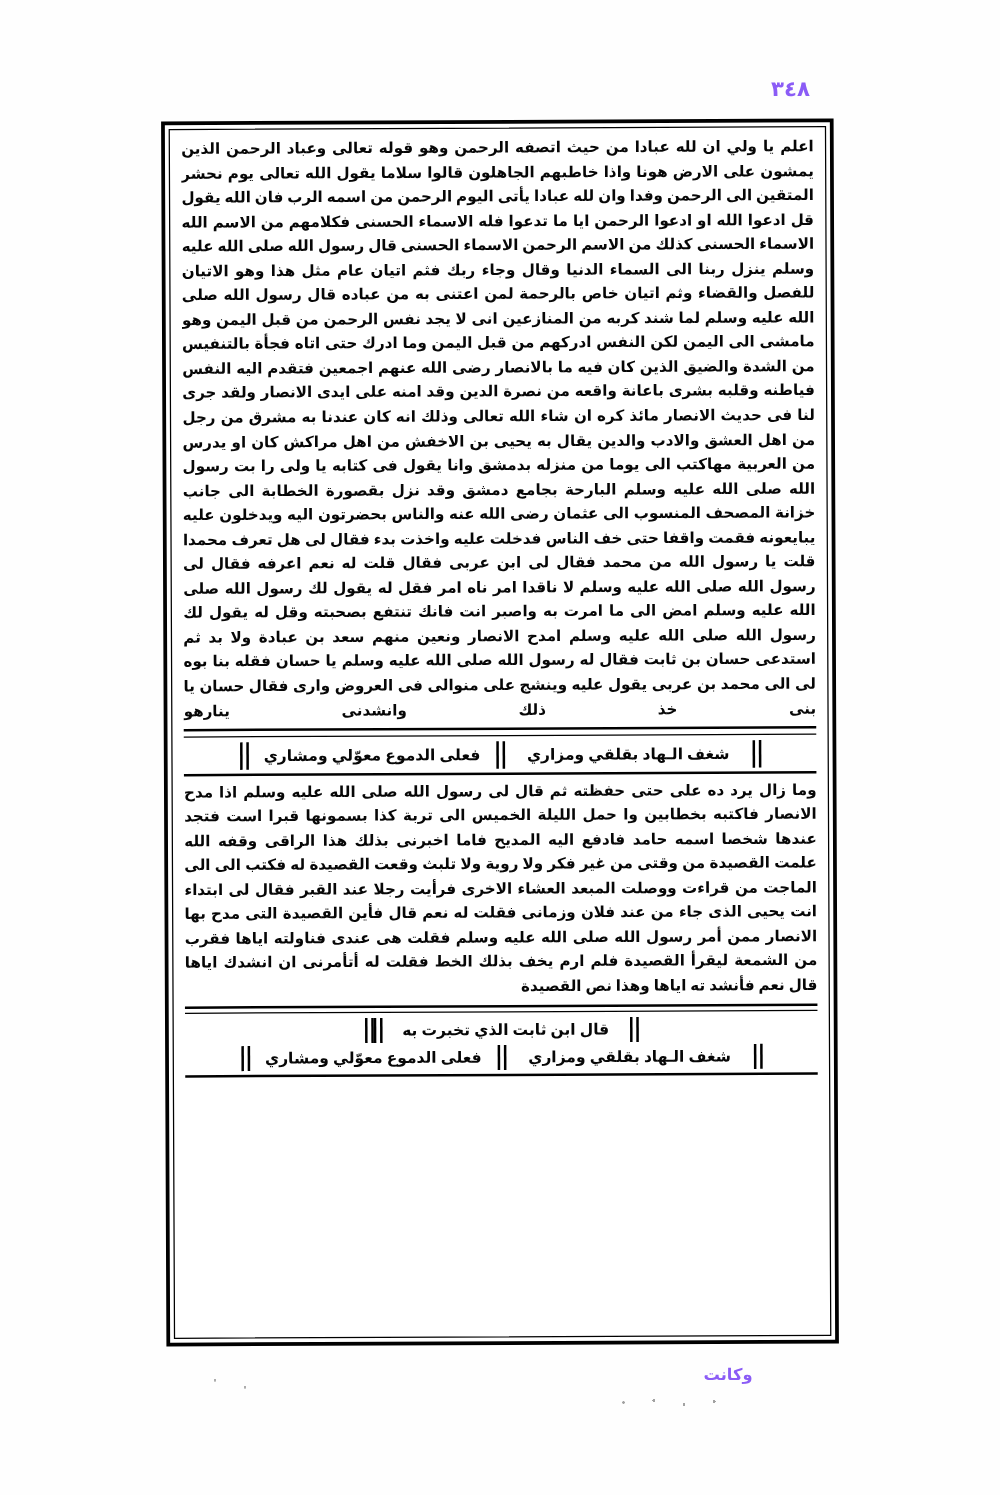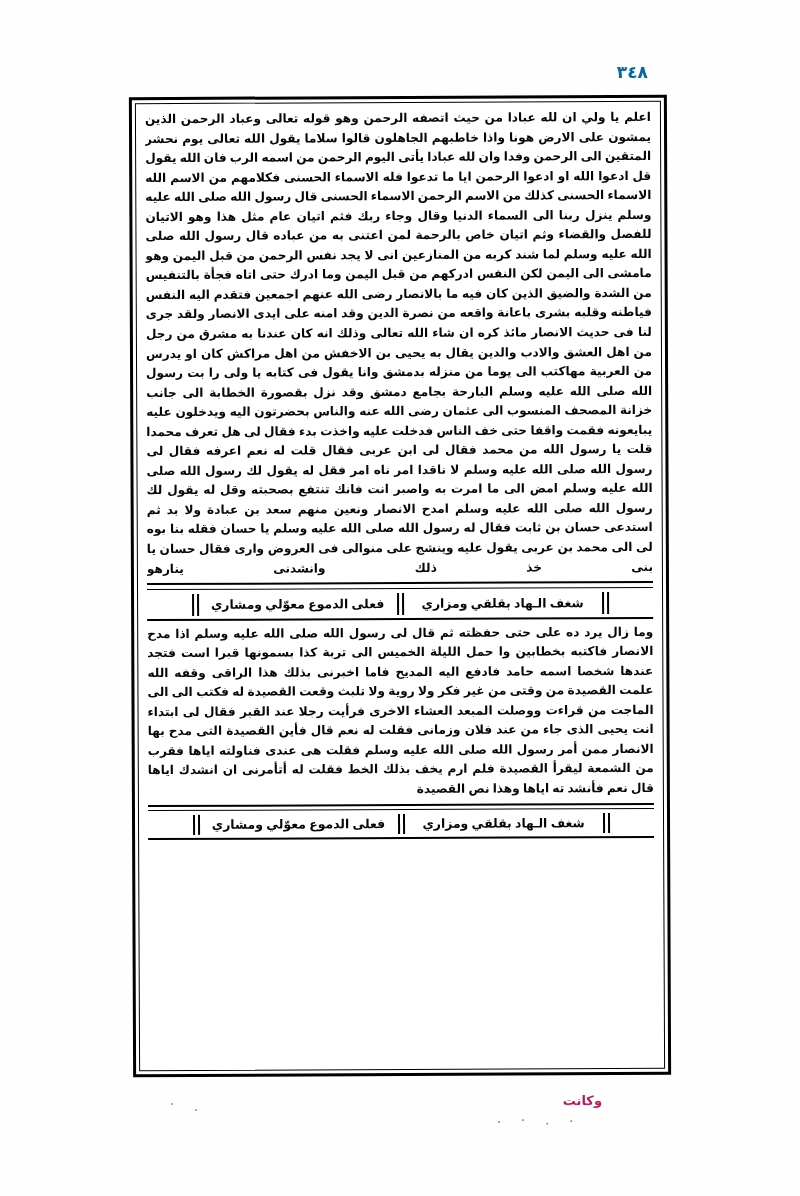--- a/index.html
+++ b/index.html
@@ -25,21 +25,21 @@
 
   
   .folio {
     position: absolute;
     top: 62px;
     right: 152px;
     font-family: "DejaVu Sans", sans-serif;
     font-size: 17px;
     font-weight: 700;
     letter-spacing: 1px;
-    color: #0369a1;
+    color: #8b5cf6;
     direction: rtl;
   }
 
   
   .frame {
     position: absolute;
     top: 96px;
     left: 131px;
     width: 538px;
     height: 980px;
@@ -140,21 +140,21 @@
 
   
   .catchword {
     position: absolute;
     top: 1093px;
     right: 198px;
     direction: rtl;
     font-family: "DejaVu Sans", sans-serif;
     font-size: 13px;
     font-weight: 700;
-    color: #be185d;
+    color: #8b5cf6;
     letter-spacing: -0.4px;
   }
 
   
   .speckle {
     position: absolute;
     top: 1118px;
     right: 200px;
     width: 110px;
     height: 8px;
@@ -204,20 +204,21 @@
 
       <div class="prose tail">
         <p>وما زال يرد ده على حتى حفظته ثم قال لى رسول الله صلى الله عليه وسلم اذا مدح الانصار فاكتبه بخطابين وا حمل الليلة الخميس الى تربة كذا بسمونها قبرا است فتجد عندها شخصا اسمه حامد فادفع اليه المديح فاما اخبرنى بذلك هذا الراقى وقفه الله علمت القصيدة من وقتى من غير فكر ولا روية ولا تلبث وقعت القصيدة له فكتب الى الى الماجت من قراءت ووصلت المبعد العشاء الاخرى فرأيت رجلا عند القبر فقال لى ابتداء انت يحيى الذى جاء من عند فلان وزمانى فقلت له نعم قال فأين القصيدة التى مدح بها الانصار ممن أمر رسول الله صلى الله عليه وسلم فقلت هى عندى فناولته اياها فقرب من الشمعة ليقرأ القصيدة فلم ارم يخف بذلك الخط فقلت له أتأمرنى ان انشدك اياها قال نعم فأنشد ته اياها وهذا نص القصيدة</p>
       </div>
 
       <div class="verse-block">
         <div class="rule-thin"></div>
 
         <div class="verse-grid">
           <span class="vbar edge"></span>
+          <div class="hemistich">قال ابن ثابت الذي تخبرت به</div>
           <span class="vbar"></span>
           <span class="vbar edge"></span>
         </div>
 
         <div class="verse-grid">
           <span class="vbar edge"></span>
           <div class="hemistich">شغف الـهاد بقلقي ومزاري</div>
           <span class="vbar"></span>
           <div class="hemistich">فعلى الدموع معوّلي ومشاري</div>
           <span class="vbar edge"></span>

